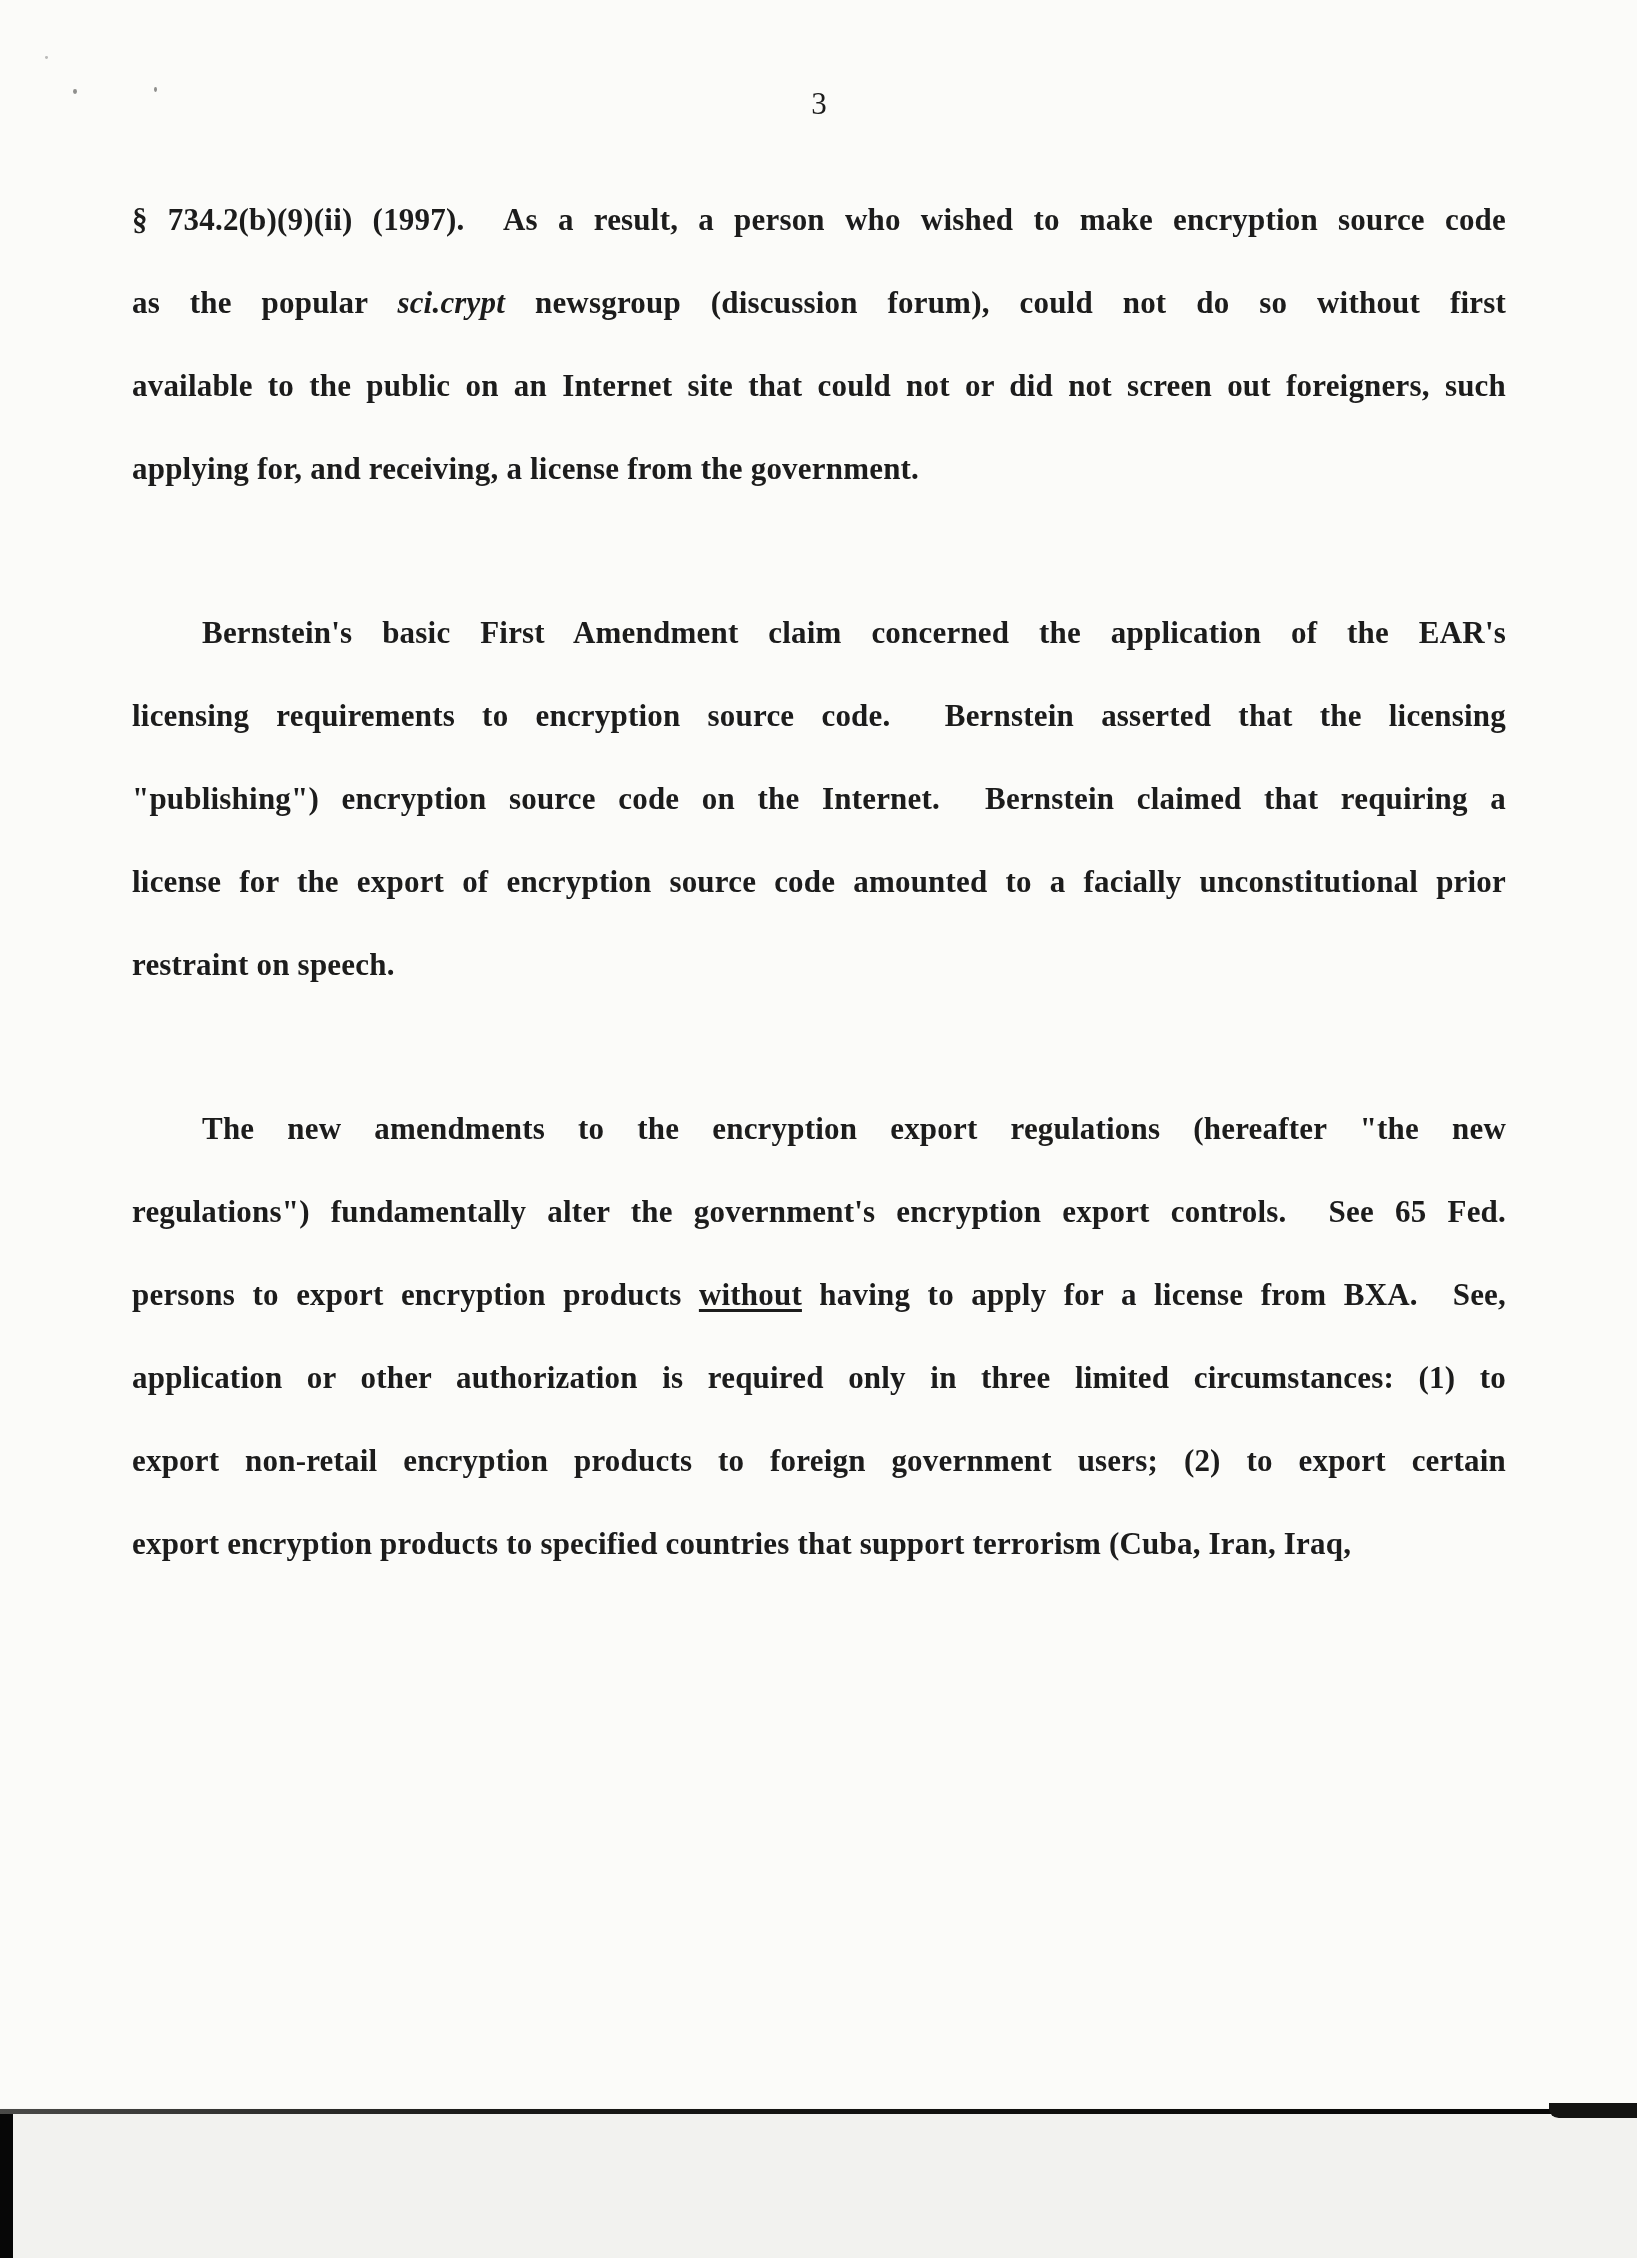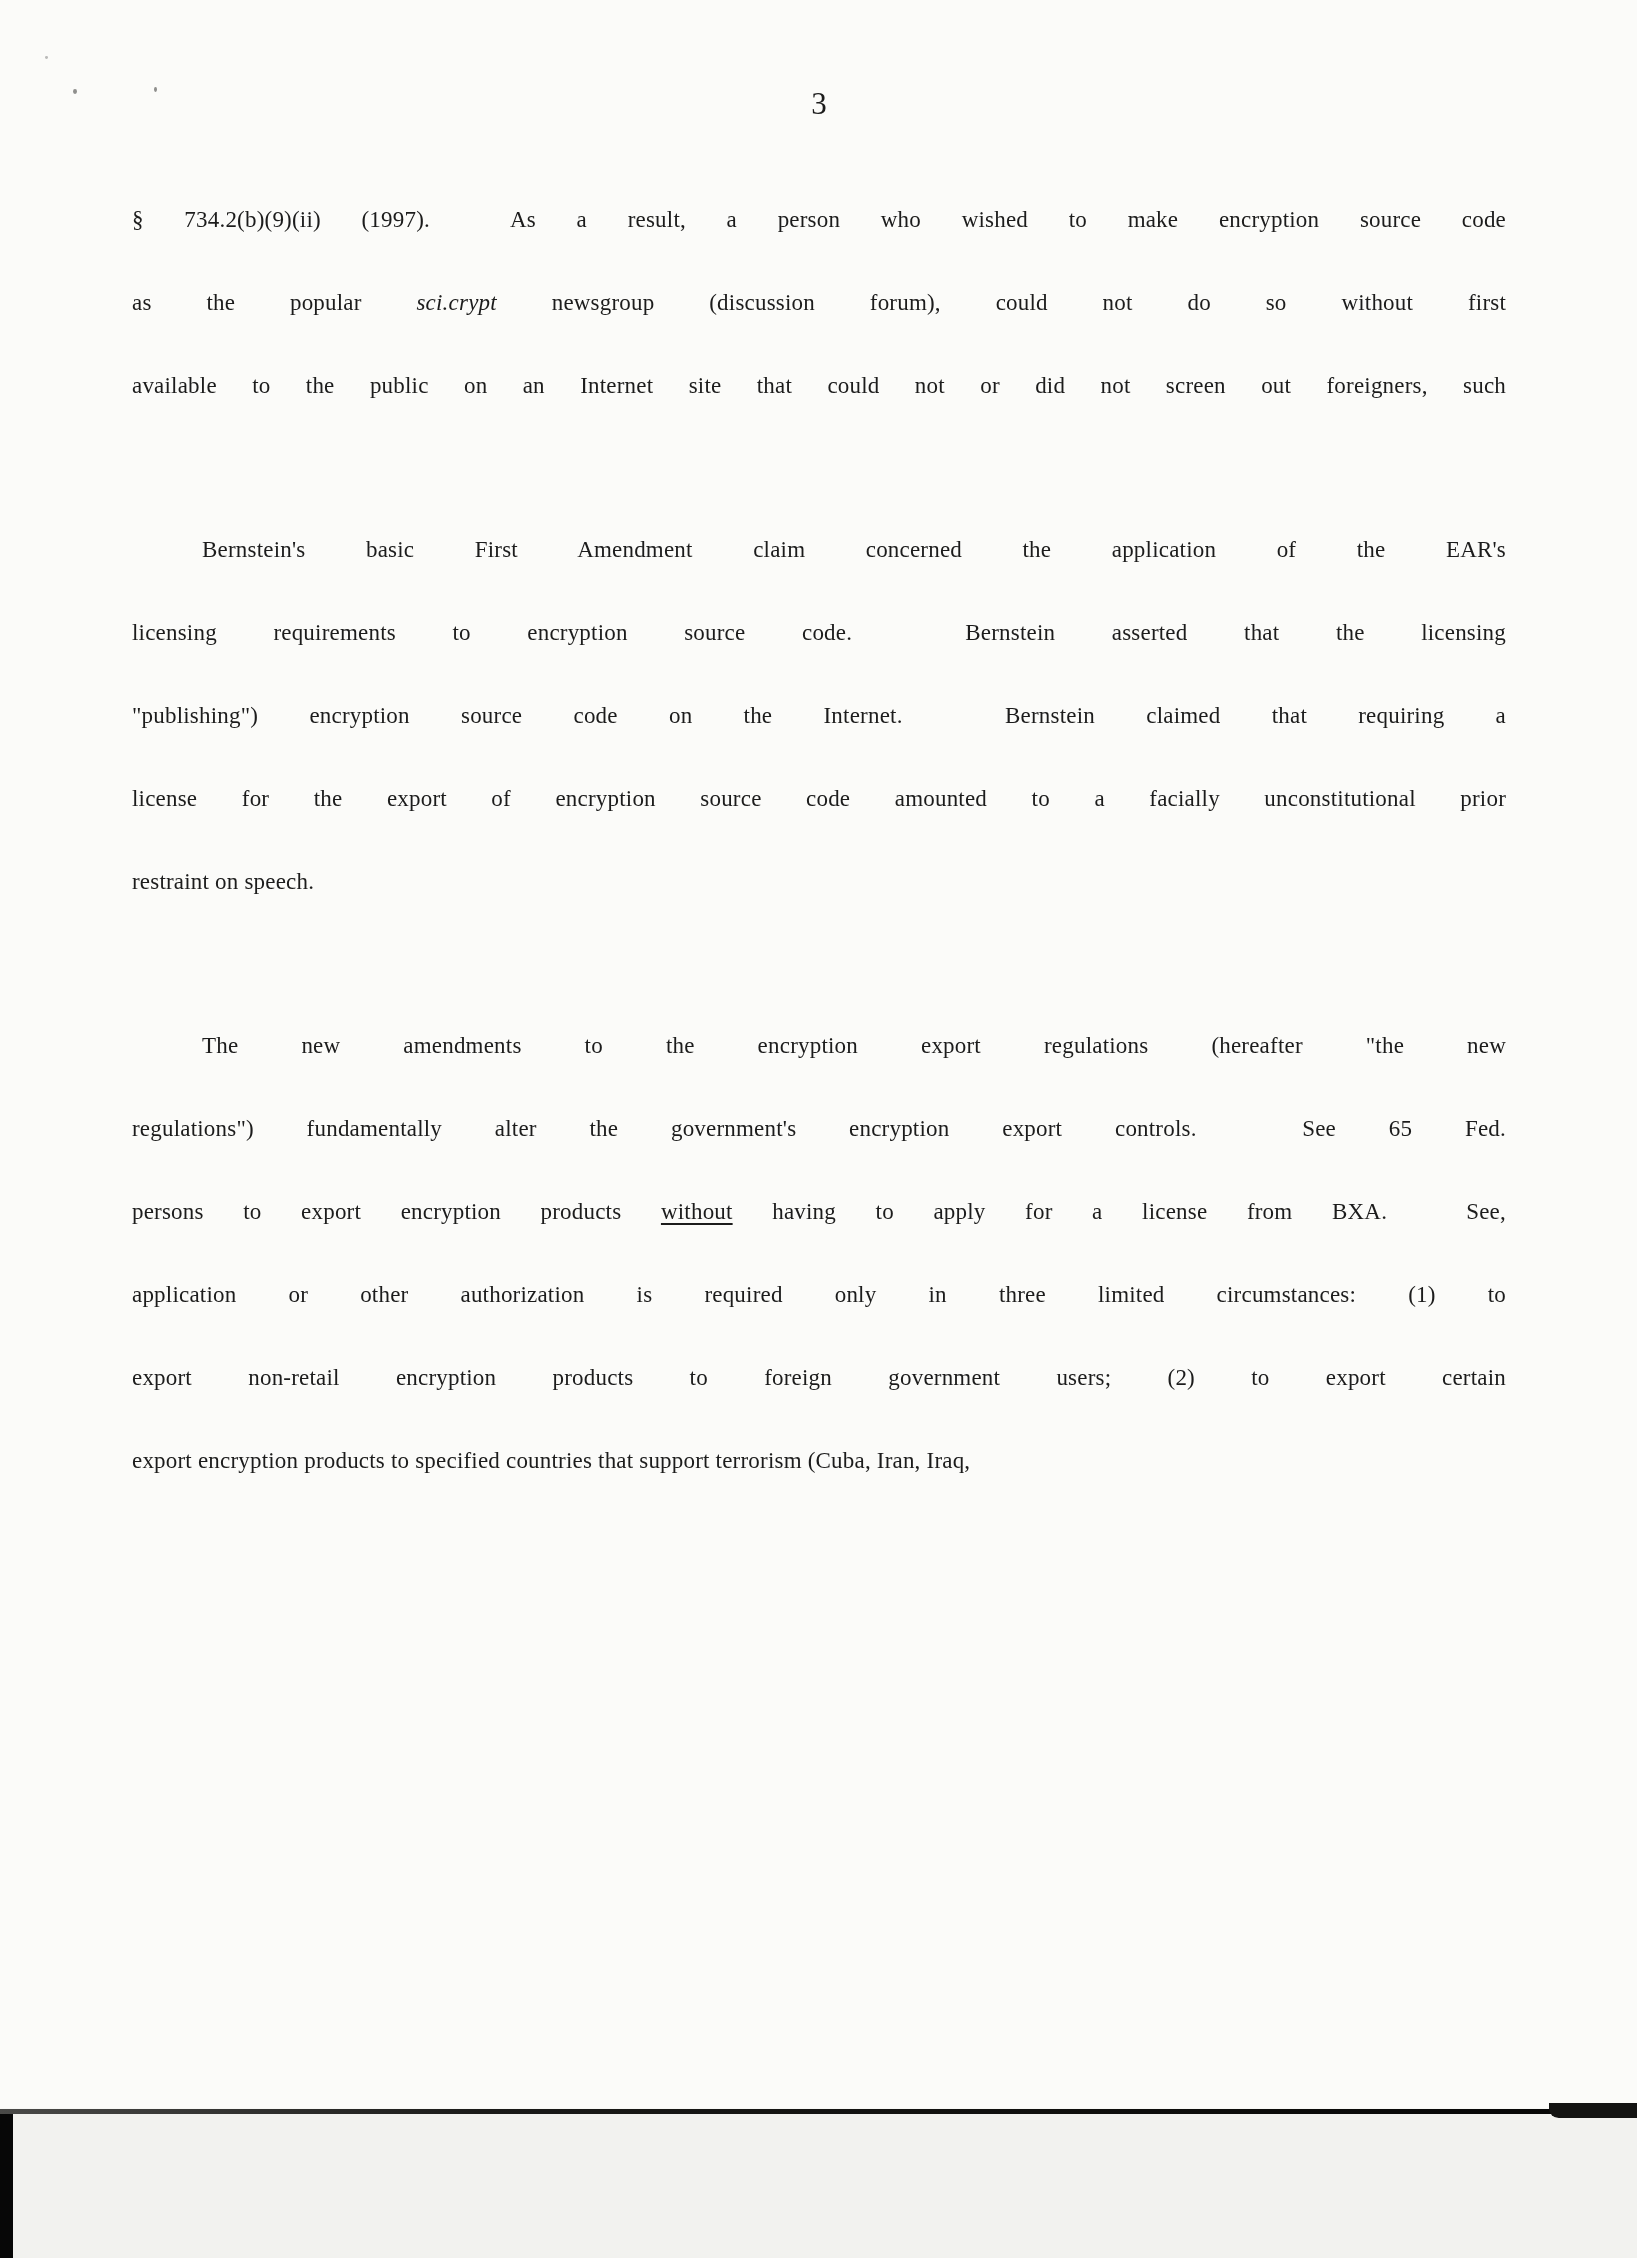--- a/index.html
+++ b/index.html
@@ -26,22 +26,23 @@
     text-align: center;
     font-size: 31px;
     line-height: 83px;
     height: 83px;
   }
   .content {
     position: absolute;
     top: 178px;
     left: 132px;
     width: 1374px;
-    font-size: 23px;
+    font-size: 31px;
     letter-spacing: 0.2px;
+    font-weight: bold;
   }
   .para + .para { margin-top: 81px; }
   .line {
     line-height: 83px;
     height: 83px;
     text-align: justify;
     text-align-last: justify;
     text-justify: inter-word;
     white-space: nowrap;
   }
@@ -101,20 +102,21 @@
   <div class="speck s2"></div>
   <div class="speck s3"></div>
 
   <div class="page-number">3</div>
 
   <div class="content" id="doc-content">
       <div class="para">
         <div class="line"><span>§ 734.2(b)(9)(ii) (1997).&nbsp; As a result, a person who wished to make encryption source code</span></div>
         <div class="line"><span>as the popular </span><span class="i">sci.crypt</span><span> newsgroup (discussion forum), could not do so without first</span></div>
         <div class="line"><span>available to the public on an Internet site that could not or did not screen out foreigners, such</span></div>
+        <div class="line last"><span>applying for, and receiving, a license from the government.</span></div>
       </div>
       <div class="para">
         <div class="line indent"><span>Bernstein's basic First Amendment claim concerned the application of the EAR's</span></div>
         <div class="line"><span>licensing requirements to encryption source code.&nbsp; Bernstein asserted that the licensing</span></div>
         <div class="line"><span>"publishing") encryption source code on the Internet.&nbsp; Bernstein claimed that requiring a</span></div>
         <div class="line"><span>license for the export of encryption source code amounted to a facially unconstitutional prior</span></div>
         <div class="line last"><span>restraint on speech.</span></div>
       </div>
       <div class="para">
         <div class="line indent"><span>The new amendments to the encryption export regulations (hereafter "the new</span></div>

